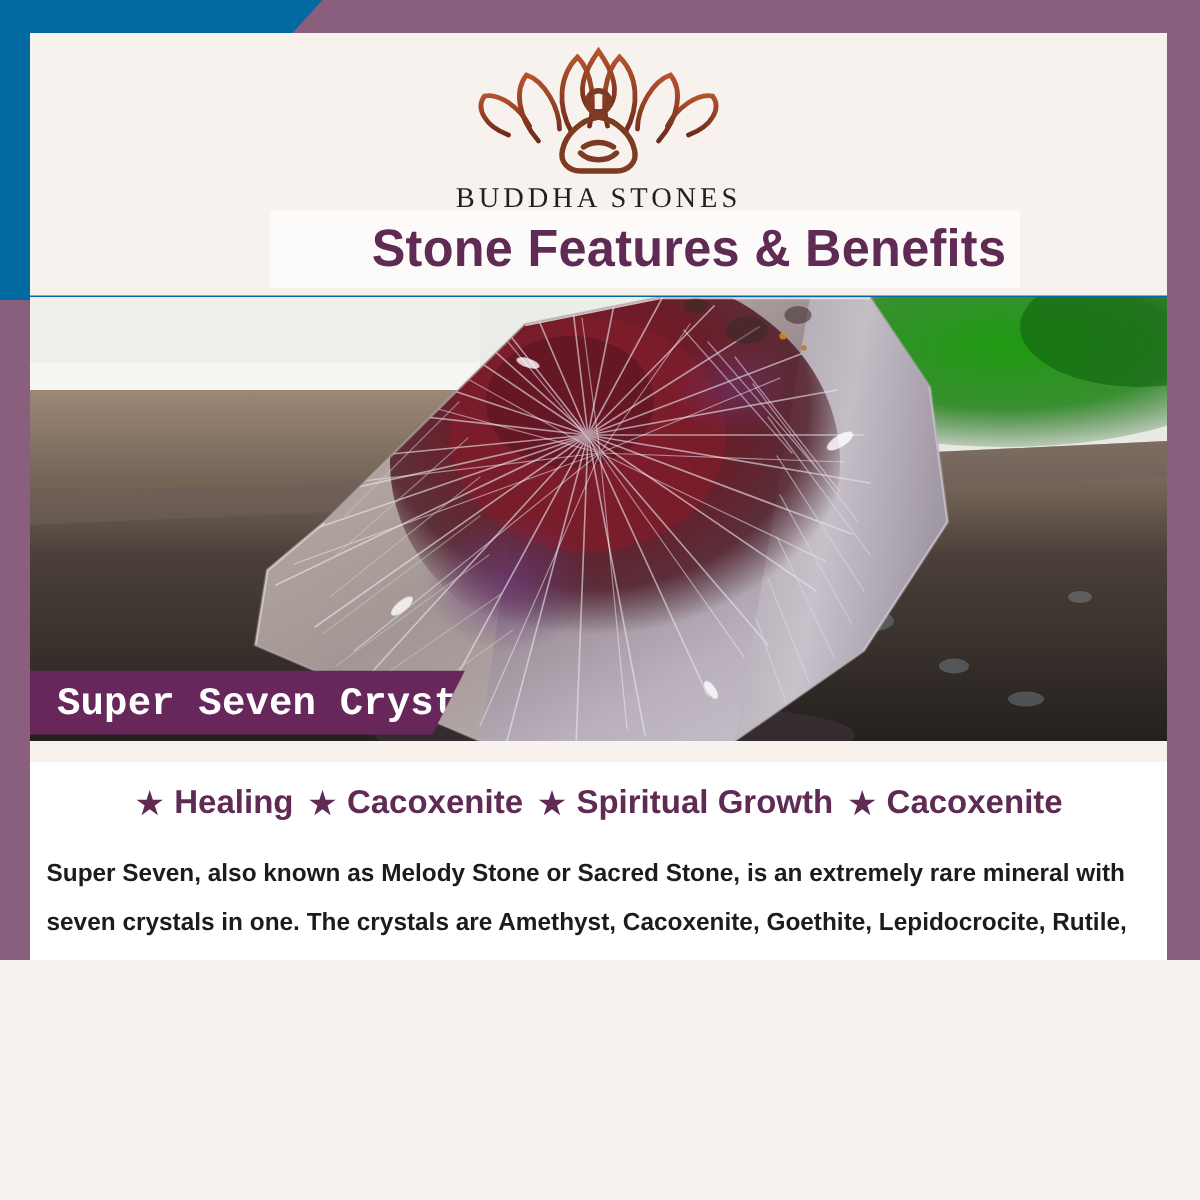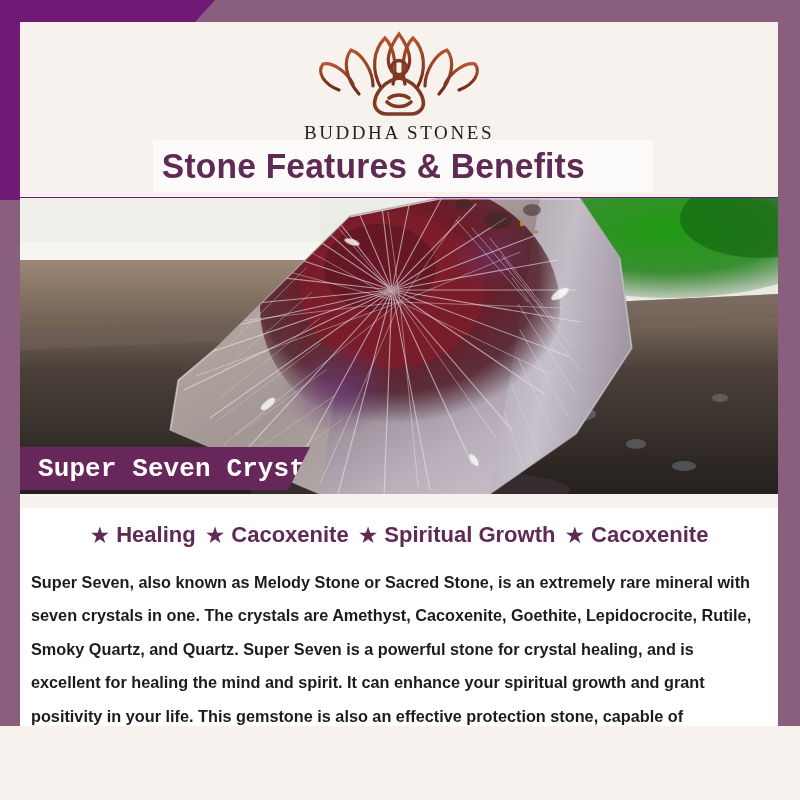--- a/index.html
+++ b/index.html
@@ -10,22 +10,22 @@
     width: 800px;
     height: 800px;
     overflow: hidden;
     font-family: "Liberation Sans", sans-serif;
     background: #f7f2ee;
   }
 
   .poster {
     position: relative;
     width: 800px;
-    height: 726px;
-    background: #701a75;
+    height: 640px;
+    background: #0369a1;
     overflow: hidden;
   }
 
   
   .frame-top {
     position: absolute;
     top: 0; left: 0;
     width: 800px; height: 22px;
     background: #8a5f7d;
     clip-path: polygon(215px 0, 800px 0, 800px 22px, 195px 22px);
@@ -81,27 +81,27 @@
     font-size: 19px;
     letter-spacing: 2.6px;
     color: #231f20;
     font-weight: 400;
   }
 
   
   .title-band {
     position: absolute;
     top: 140px;
-    left: 153px;
+    left: 180px;
     width: 500px;
     height: 52px;
     background: #fdfbfa;
     display: flex;
     align-items: center;
-    justify-content: flex-start;
+    justify-content: flex-end;
   }
   .title-text {
     font-family: "Liberation Sans Narrow", "Liberation Sans", sans-serif;
     font-weight: bold;
     font-size: 35px;
     color: #5f2a53;
     letter-spacing: .2px;
     transform: scaleX(.96);
     white-space: nowrap;
   }

